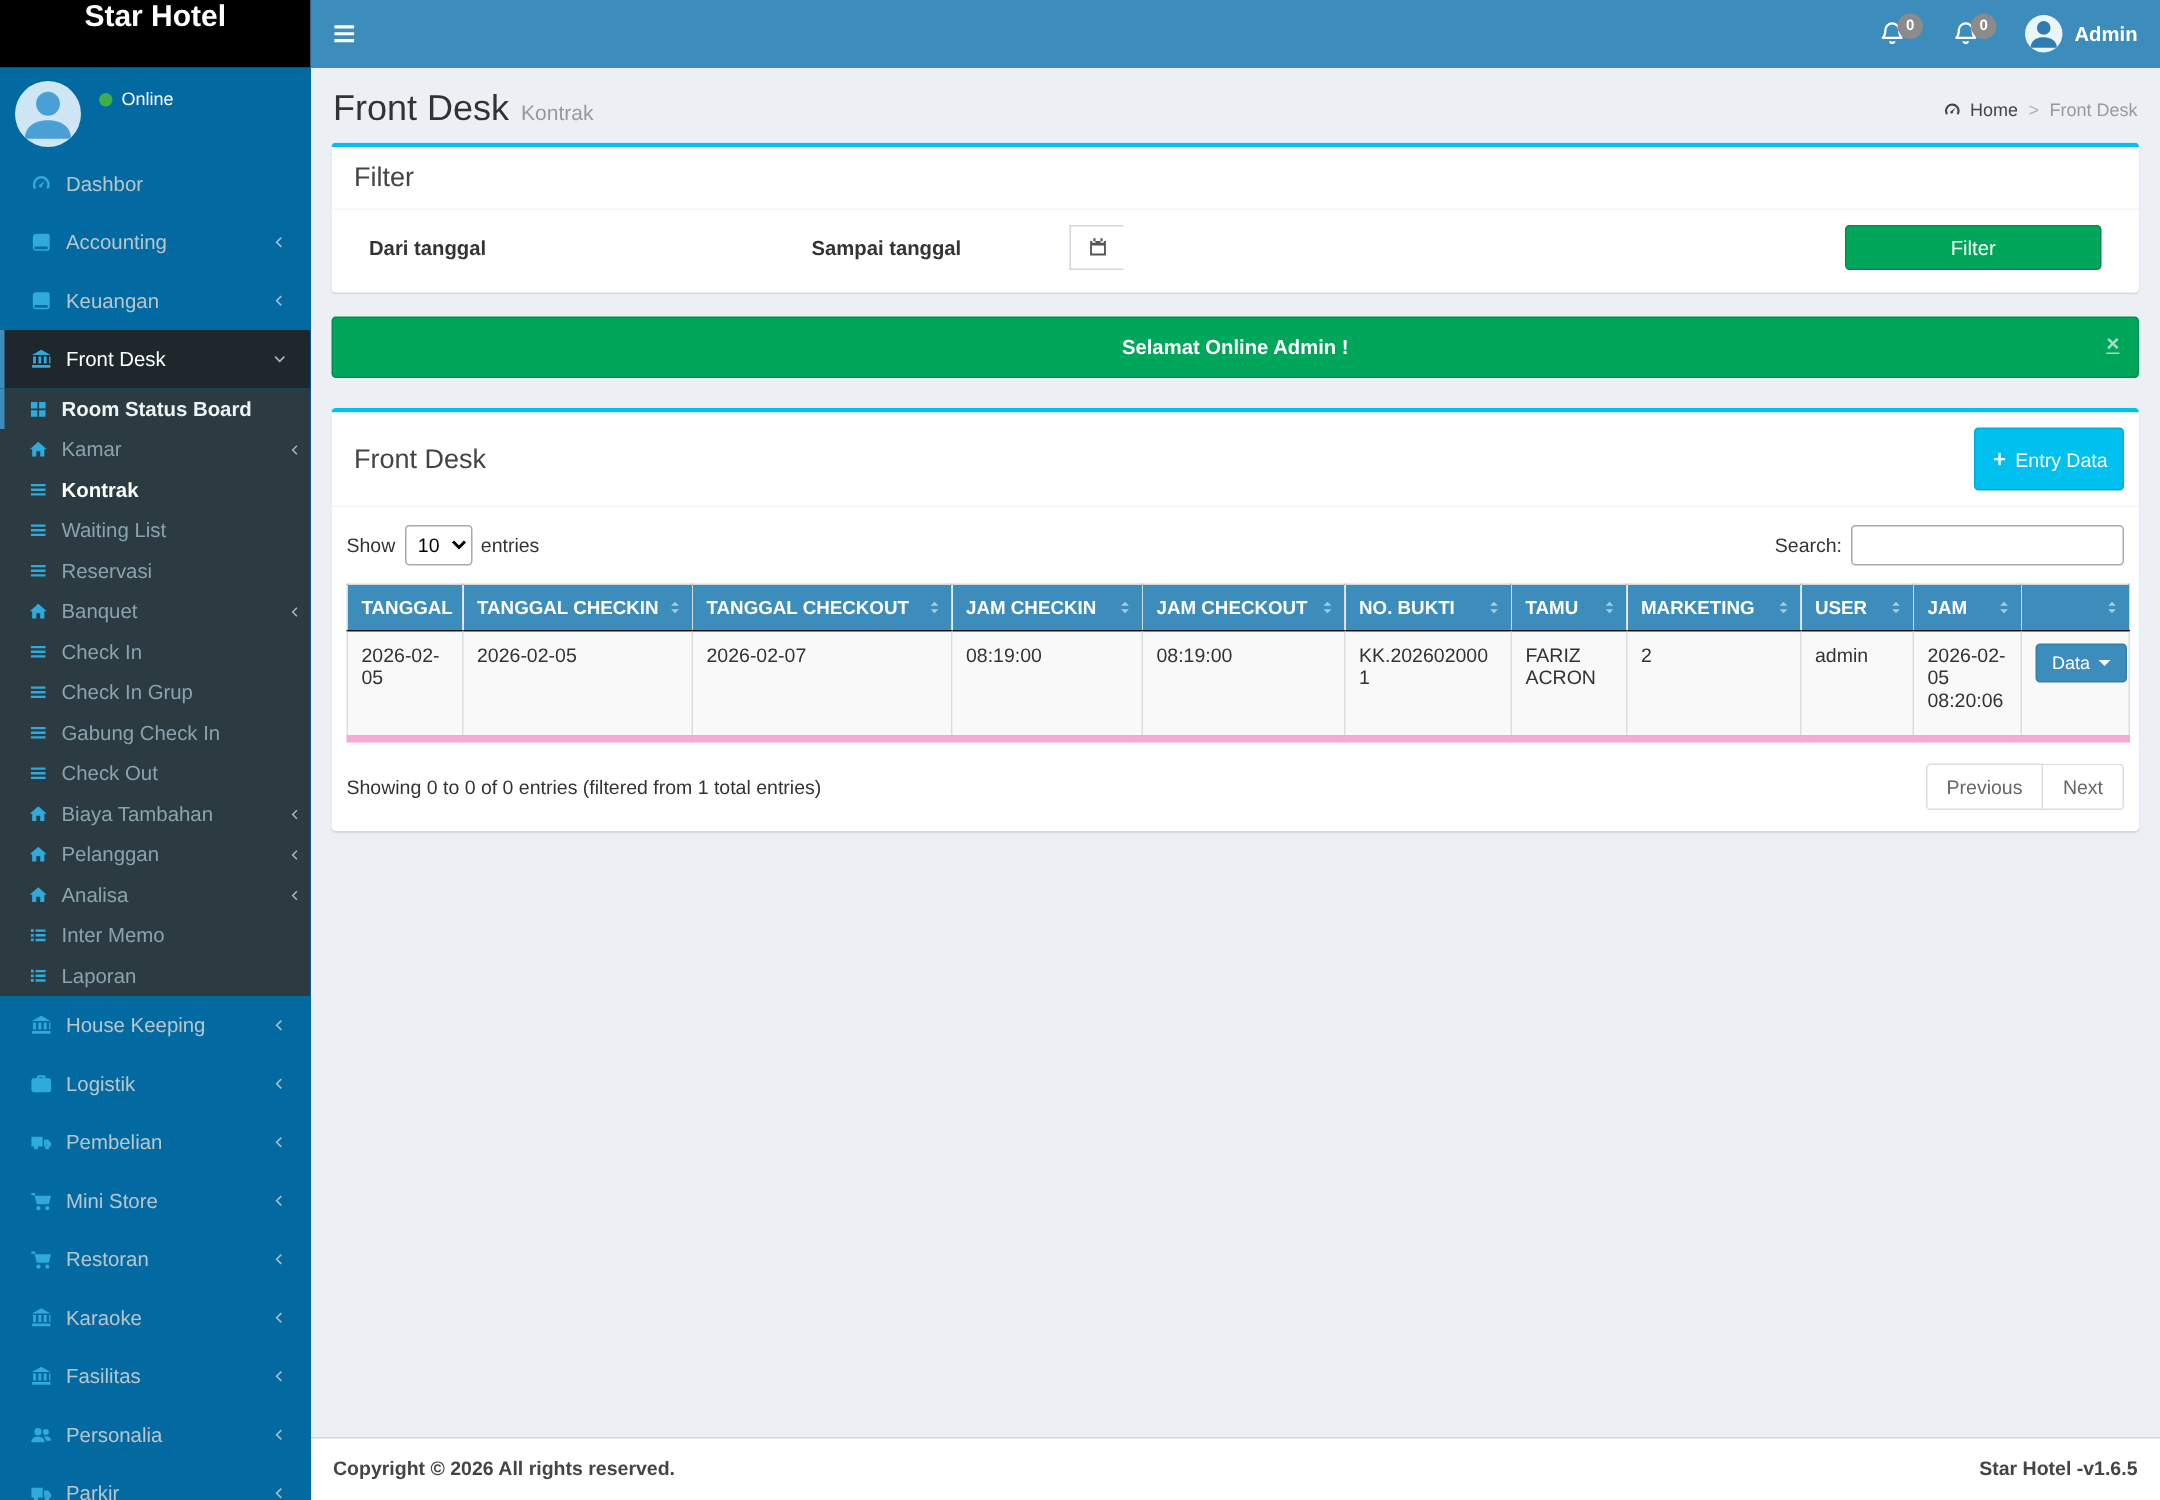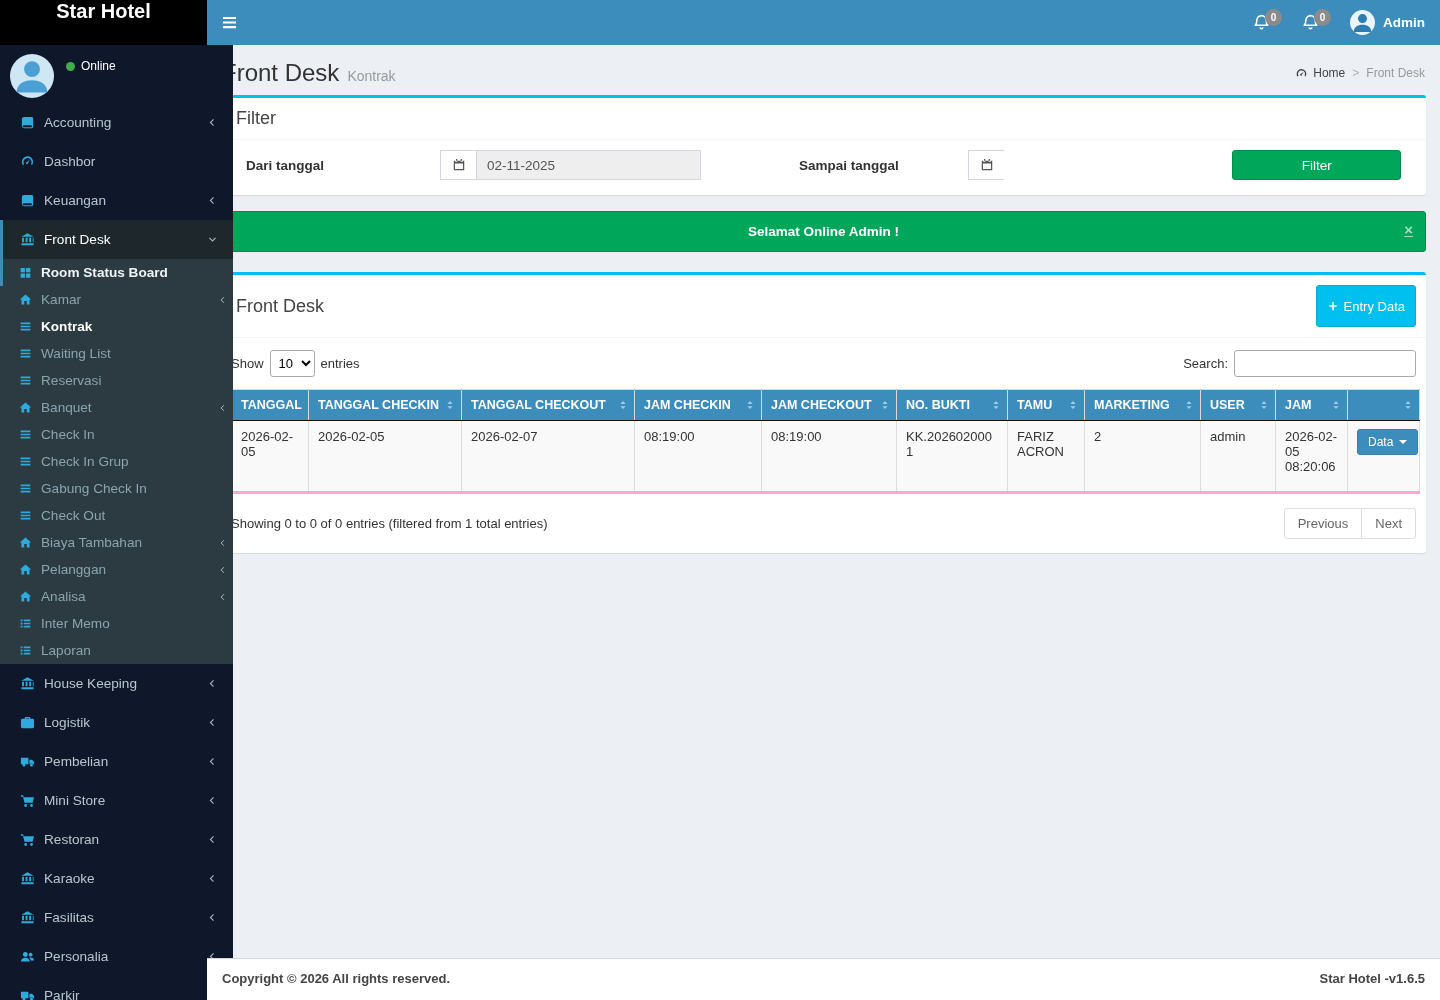--- a/index.html
+++ b/index.html
@@ -19,21 +19,21 @@
   .hamburger { width:45px; height:45px; display:flex; align-items:center; justify-content:center; color:#fff; cursor:pointer; }
   .nav-right { margin-left:auto; display:flex; align-items:center; height:45px; }
   .bell-item { position:relative; height:45px; display:flex; align-items:center; padding:0 15px; color:#fff; cursor:pointer; }
   .bell-badge { position:absolute; top:9px; right:4px; min-width:17px; height:17px; border-radius:50%;
                 background:#8b8b8b; color:#fff; font-size:10px; font-weight:bold; line-height:17px; text-align:center; }
   .user-menu { display:flex; align-items:center; gap:8px; padding:0 15px; height:45px; color:#fff; cursor:pointer; }
   .avatar-sm { width:25px; height:25px; border-radius:50%; background:#eaf4fb; overflow:hidden; }
   .user-name { font-size:13.5px; font-weight:bold; }
 
   
-  .sidebar { position:fixed; top:45px; left:0; width:233px; height:955px; background:#0f172a; overflow:hidden; z-index:40; }
+  .sidebar { position:fixed; top:45px; left:0; width:207px; height:955px; background:#0369a1; overflow:hidden; z-index:40; }
   .user-panel { display:flex; padding:9px 10px; height:58px; }
   .avatar-lg { width:44px; height:44px; border-radius:50%; background:#cfe7f5; overflow:hidden; flex:0 0 44px; }
   .user-panel-info { padding:5px 0 0 12px; }
   .online-row { display:flex; align-items:center; gap:6px; color:#fff; font-size:12px; }
   .dot { width:9px; height:9px; border-radius:50%; background:#3fae4a; }
   .menu { list-style:none; margin:0; padding:0; }
   .sb-item { display:flex; align-items:center; padding:11px 15px; line-height:17px; color:#b8c7ce;
              font-size:13.6px; cursor:pointer; border-left:3px solid transparent; }
   .sb-item.active { background:#1e282c; color:#fff; border-left-color:#3c8dbc; }
   .sb-icon { width:19px; margin-right:7px; color:#2eaadc; flex:0 0 19px; display:flex; justify-content:center; }
@@ -87,21 +87,21 @@
                color:#fff; font-size:13px; padding:20px 10px; height:28px; }
   .table-controls { display:flex; align-items:center; justify-content:space-between; padding:12px 10px 0 10px; font-size:13px; color:#333; }
   .show-group { display:flex; align-items:center; gap:6px; }
   .show-select { height:27px; border:1px solid #aaa; border-radius:3px; background:#fff; font-size:13px;
                  padding:0 4px; font-family:"Liberation Sans",sans-serif; }
   .search-group { display:flex; align-items:center; gap:6px; }
   .search-input { width:182px; height:27px; border:1px solid #aaa; border-radius:3px; padding:0 6px;
                   font-size:13px; font-family:"Liberation Sans",sans-serif; outline:none; }
 
   .table-wrap { padding:12px 10px 0 10px; }
-  table.data-table { width:100%; border-collapse:collapse; table-layout:fixed; border-bottom:3px solid #f9a8d4;padding-left:32px; }
+  table.data-table { width:100%; border-collapse:collapse; table-layout:fixed; border-bottom:5px solid #f9a8d4;padding-left:32px; }
   .data-table thead th { background:#3c8dbc; color:#fff; font-size:12.5px; font-weight:bold; text-align:left;
                          padding:8px 20px 8px 9px; border:1px solid rgba(0,0,0,.15); border-bottom:1px solid #111;
                          position:relative; cursor:pointer; white-space:nowrap; overflow:hidden; }
   .sort-icon { position:absolute; right:5px; top:50%; transform:translateY(-50%); opacity:.55; }
   .data-table tbody td { background:#f9f9f9; font-size:13px; color:#333; vertical-align:top;
                          padding:8px 9px; border:1px solid #ddd; height:72px; word-wrap:break-word; }
   .btn-data { background:#3c8dbc; border:1px solid #367fa9; color:#fff; font-size:12px; padding:5px 10px;
               display:inline-flex; align-items:center; gap:6px; }
   .caret { width:0; height:0; border-left:4px solid transparent; border-right:4px solid transparent; border-top:4px solid #fff; }
 
@@ -234,37 +234,37 @@
       <div class="online-row">
         <span class="dot"></span>
         <span>Online</span>
       </div>
     </div>
   </div>
   <ul class="menu">
     <li class="sb-item">
       <span class="sb-icon">
           <svg width="15" height="15" viewBox="0 0 16 16">
+            <use href="#i-gauge"></use>
+          </svg>
+        </span>
+      <span class="sb-label">Dashbor</span>
+    </li>
+    <li class="sb-item">
+      <span class="sb-icon">
+          <svg width="15" height="15" viewBox="0 0 16 16">
             <use href="#i-book"></use>
           </svg>
         </span>
       <span class="sb-label">Accounting</span>
       <span class="sb-chev">
           <svg width="11" height="11" viewBox="0 0 16 16">
             <use href="#i-chevL"></use>
           </svg>
         </span>
-    </li>
-    <li class="sb-item">
-      <span class="sb-icon">
-          <svg width="15" height="15" viewBox="0 0 16 16">
-            <use href="#i-gauge"></use>
-          </svg>
-        </span>
-      <span class="sb-label">Dashbor</span>
     </li>
     <li class="sb-item">
       <span class="sb-icon">
           <svg width="15" height="15" viewBox="0 0 16 16">
             <use href="#i-book"></use>
           </svg>
         </span>
       <span class="sb-label">Keuangan</span>
       <span class="sb-chev">
           <svg width="11" height="11" viewBox="0 0 16 16">
@@ -574,28 +574,20 @@
   </div>
 
   <div class="content-body">
 
     <div class="box">
       <div class="box-header">
         <span class="box-title">Filter</span>
       </div>
       <div class="filter-body">
         <span class="f-label f-label-1">Dari tanggal</span>
-        <div class="input-group">
-          <span class="ig-addon">
-              <svg width="14" height="14" viewBox="0 0 16 16">
-                <use href="#i-cal"></use>
-              </svg>
-            </span>
-          <input class="ig-input" type="text" readonly="" value="02-11-2025" style="">
-        </div>
         <span class="f-label f-label-2">Sampai tanggal</span>
         <div class="input-group" style="width:268px">
           <span class="ig-addon">
               <svg width="14" height="14" viewBox="0 0 16 16">
                 <use href="#i-cal"></use>
               </svg>
             </span>
         </div>
         <button class="btn btn-filter">Filter</button>
       </div>

